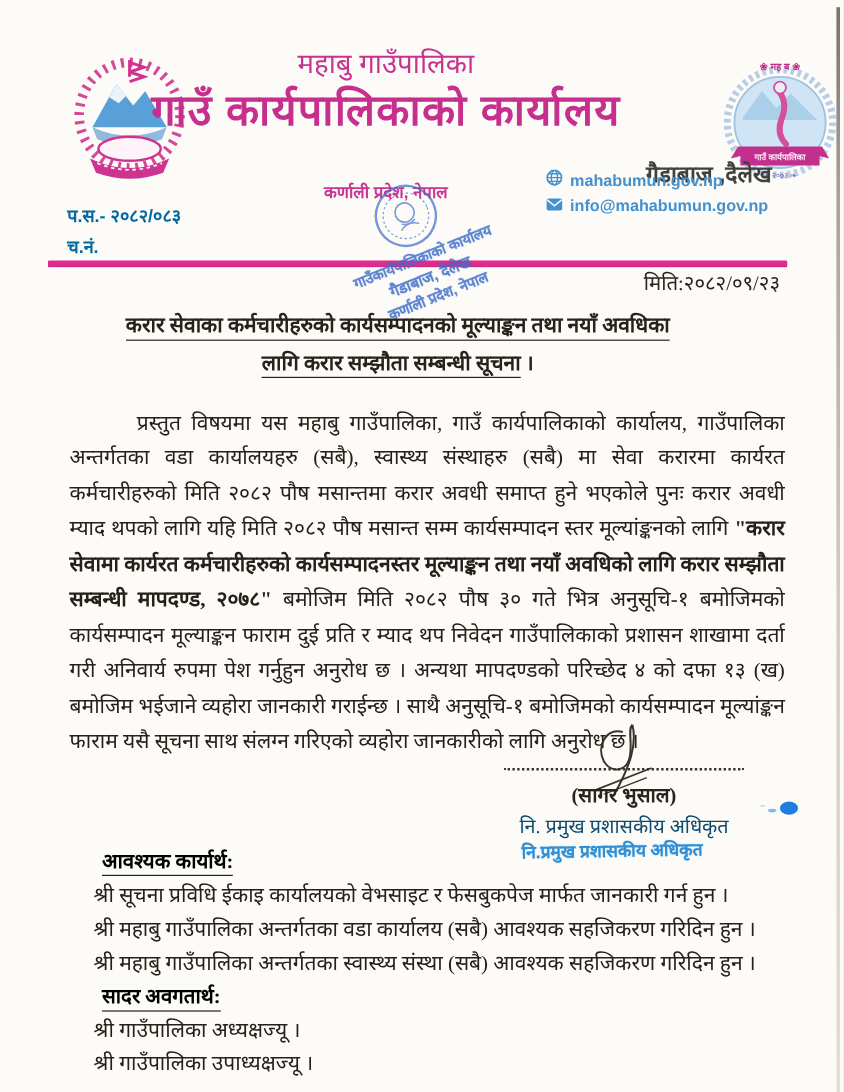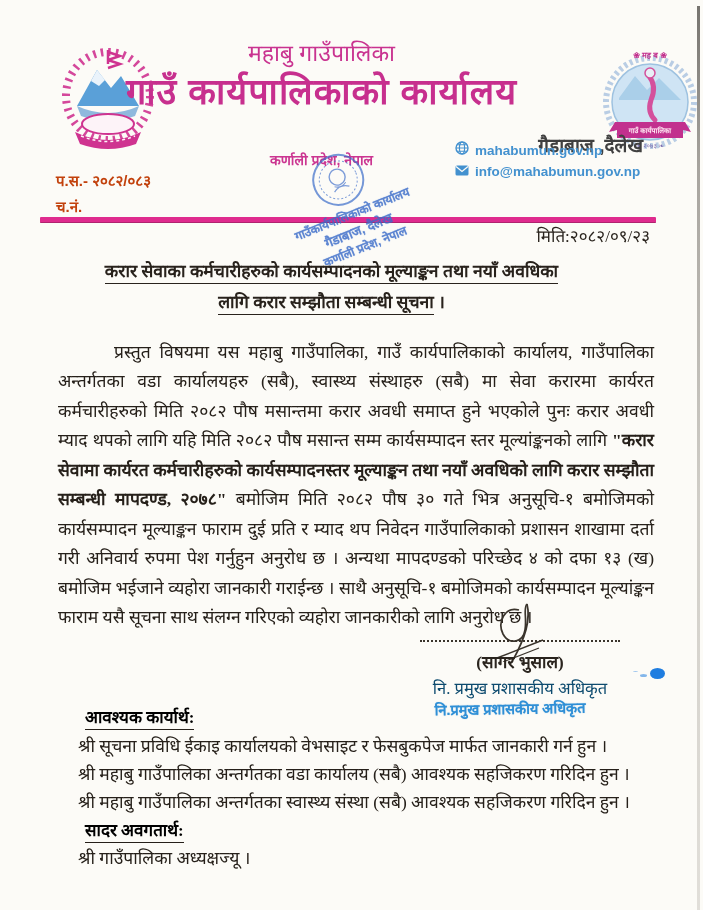--- a/index.html
+++ b/index.html
@@ -43,21 +43,21 @@
   }
   .contact{
     position:absolute;left:455px;top:140px;
     font-family:"Liberation Sans","DejaVu Sans",sans-serif;
     font-weight:bold;font-size:13.5px;color:#4391cf;line-height:21px;
   }
   .contact .row{display:flex;align-items:center;gap:6px;}
   .refs{
     position:absolute;left:56px;top:168px;
     font-family:"Liberation Sans","DejaVu Sans",sans-serif;
-    font-weight:bold;font-size:15px;color:#c2410c;line-height:26px;
+    font-weight:bold;font-size:15px;color:#0369a1;line-height:26px;
   }
   .rule{
     position:absolute;left:40px;top:217px;width:616px;height:5px;
     background:#df2b8e;border-bottom:1px solid #b0236f;border-radius:1px;
   }
   .letter-date{
     position:absolute;right:53px;top:224px;
     font-size:17px;color:#2a241e;
   }
   
@@ -221,14 +221,15 @@
 
   <div class="ink-dot"></div>
 
   <div class="sec-heading h-action">आवश्यक कार्यार्थ:</div>
   <div class="sec-item a1">श्री सूचना प्रविधि ईकाइ कार्यालयको वेभसाइट र फेसबुकपेज मार्फत जानकारी गर्न हुन ।</div>
   <div class="sec-item a2">श्री महाबु गाउँपालिका अन्तर्गतका वडा कार्यालय (सबै) आवश्यक सहजिकरण गरिदिन हुन ।</div>
   <div class="sec-item a3">श्री महाबु गाउँपालिका अन्तर्गतका स्वास्थ्य संस्था (सबै) आवश्यक सहजिकरण गरिदिन हुन ।</div>
 
   <div class="sec-heading h-cc">सादर अवगतार्थ:</div>
   <div class="sec-item c1">श्री गाउँपालिका अध्यक्षज्यू ।</div>
+  <div class="sec-item c2">श्री गाउँपालिका उपाध्यक्षज्यू ।</div>
 
 </div>
 
 </body></html>

